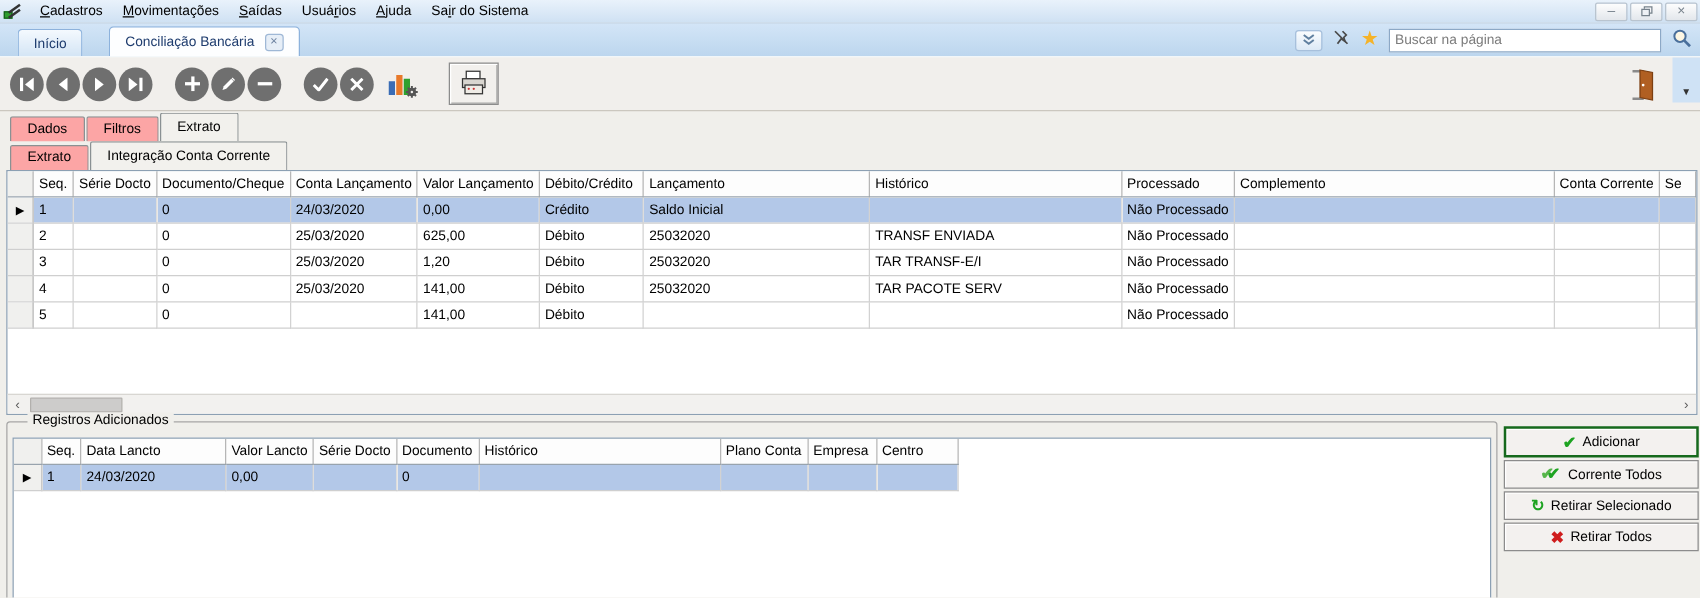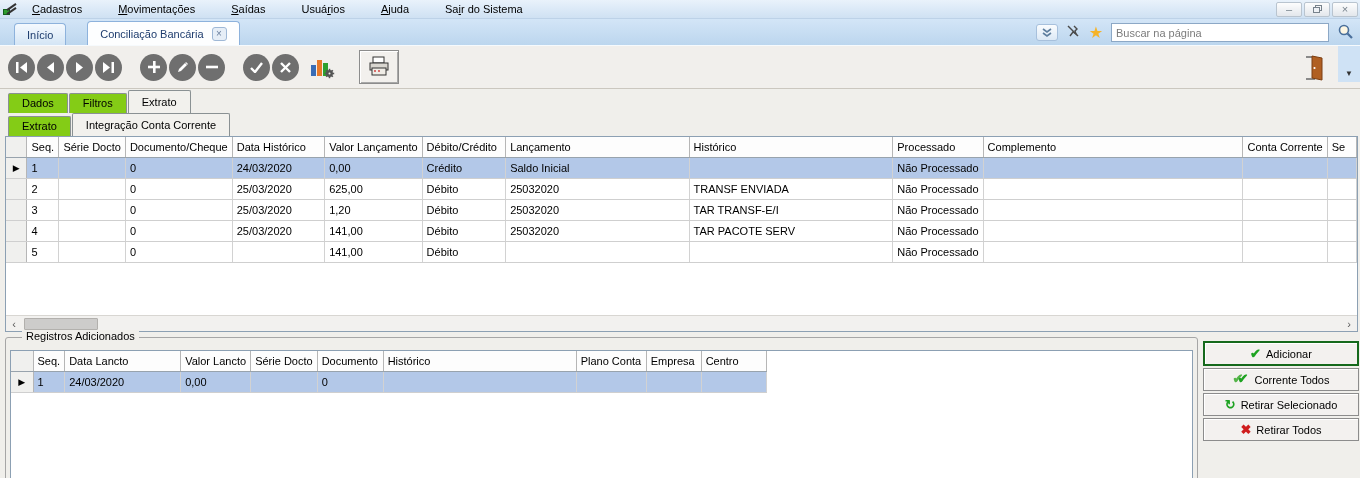--- a/index.html
+++ b/index.html
@@ -67,21 +67,21 @@
   #exit-btn { position:absolute; right:30px; top:5px; width:32px; height:34px;
               display:flex; align-items:center; justify-content:center; }
   #toolbar-overflow { position:absolute; right:0; top:0; width:22px; height:36px;
                       background:#cfe2f5; display:flex; align-items:flex-end; justify-content:center;
                       font-size:8px; color:#333; padding-bottom:4px; }
 
   
   #page-tabs { position:absolute; top:90px; left:8px; height:23px; }
   #inner-tabs { position:absolute; top:113px; left:8px; height:23px; }
   .ptab { display:inline-block; vertical-align:bottom; height:20px; line-height:19px; padding:0 13px;
-          background:#84cc16; border:1px solid #8a9193; border-bottom:none; border-radius:2px 2px 0 0;
+          background:#fca5a5; border:1px solid #8a9193; border-bottom:none; border-radius:2px 2px 0 0;
           margin-right:1px; cursor:default; }
   .ptab.active { background:#f2f1ed; height:23px; line-height:22px; position:relative; z-index:2; }
 
   
   #main-grid-wrap {
     position:absolute; top:136px; left:5px; width:1353px; height:196px;
     background:#fff; border:1px solid #8ca0b3; overflow:hidden;
   }
   table.grid { border-collapse:collapse; table-layout:fixed; }
   table.grid th, table.grid td {
@@ -125,21 +125,21 @@
 </style>
 </head>
 <body>
 
 <div id="menubar">
   <span id="app-icon">
     <span class="sq"></span>
       <span class="pen1"></span>
       <span class="pen2"></span>
   </span>
-  <div id="menu-items" style="display:flex;gap:20px;">
+  <div id="menu-items" style="display:flex;">
       <div class="menu-item"><u>C</u>adastros</div>
       <div class="menu-item"><u>M</u>ovimentações</div>
       <div class="menu-item"><u>S</u>aídas</div>
       <div class="menu-item">Usuá<u>r</u>ios</div>
       <div class="menu-item"><u>A</u>juda</div>
       <div class="menu-item">Sa<u>i</u>r do Sistema</div>
     </div>
   <div id="win-controls">
     <div class="winbtn">–</div>
     <div class="winbtn">
@@ -278,21 +278,21 @@
 <div id="inner-tabs"><span class="ptab">Extrato</span><span class="ptab active">Integração Conta Corrente</span></div>
 
 <div id="main-grid-wrap">
   <table class="grid" id="main-grid">
     <thead>
         <tr>
           <th class="sel"></th>
           <th style="width: 32px;">Seq.</th>
           <th style="width: 60px;">Série Docto</th>
           <th style="width: 104px;">Documento/Cheque</th>
-          <th style="width: 94px;">Data Histórico</th>
+          <th style="width: 94px;">Conta Lançamento</th>
           <th style="width: 90px;">Valor Lançamento</th>
           <th style="width: 84px;">Débito/Crédito</th>
           <th style="width: 196px;">Lançamento</th>
           <th style="width: 214px;">Histórico</th>
           <th style="width: 90px;">Processado</th>
           <th style="width: 280px;">Complemento</th>
           <th style="width: 62px;">Conta Corrente</th>
           <th style="width: 30px;">Se</th>
         </tr>
       </thead>

